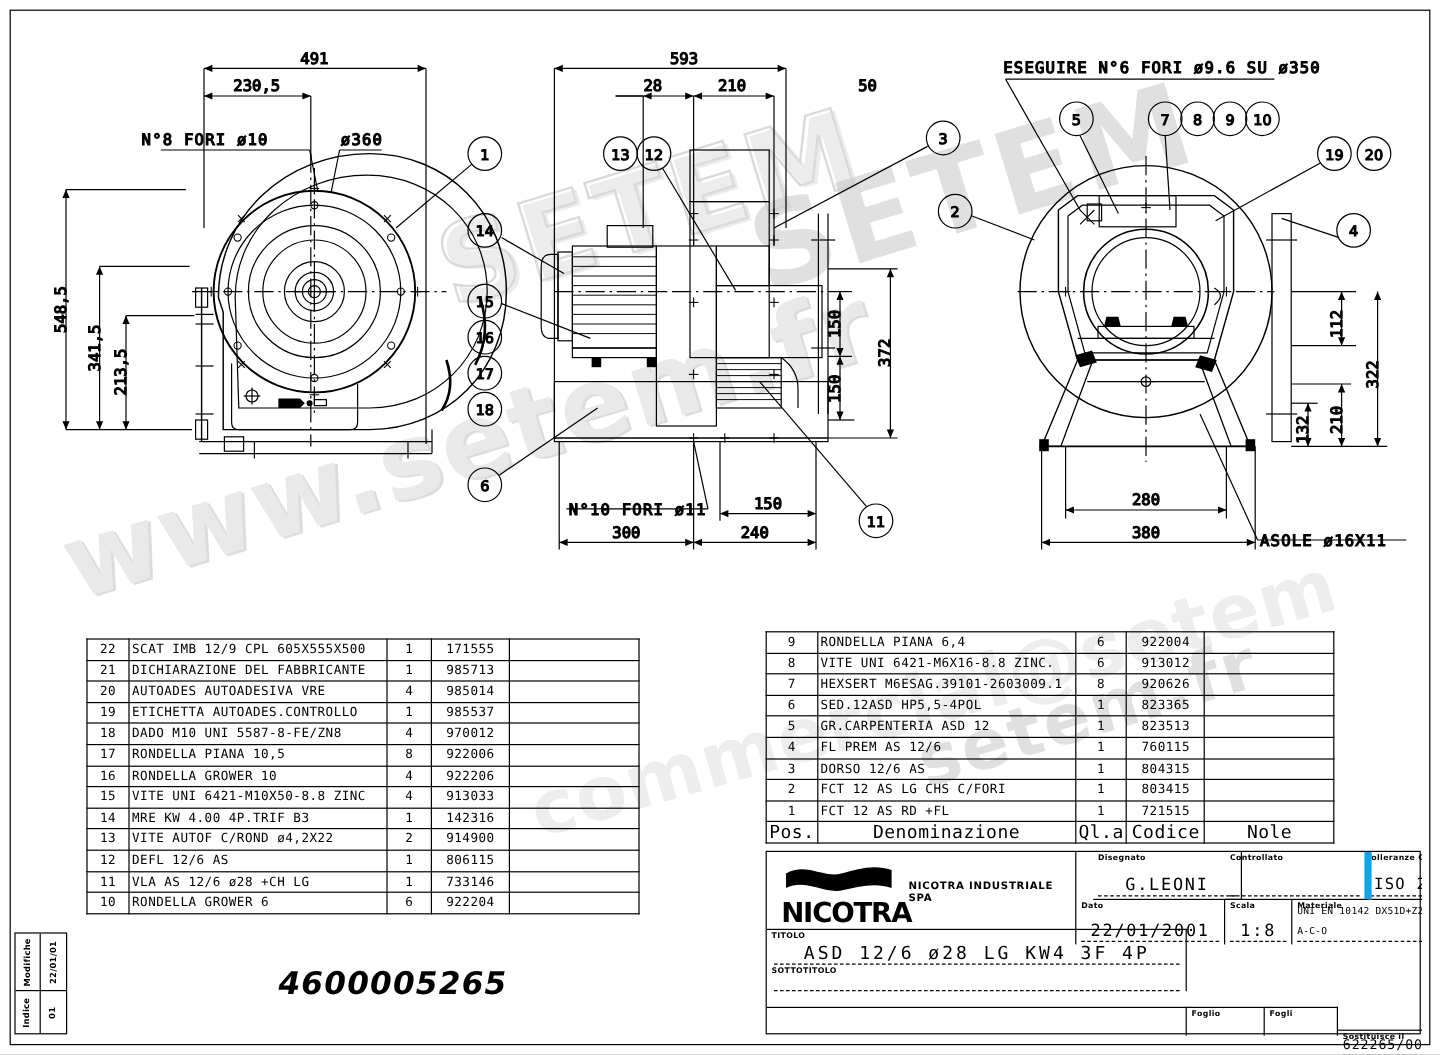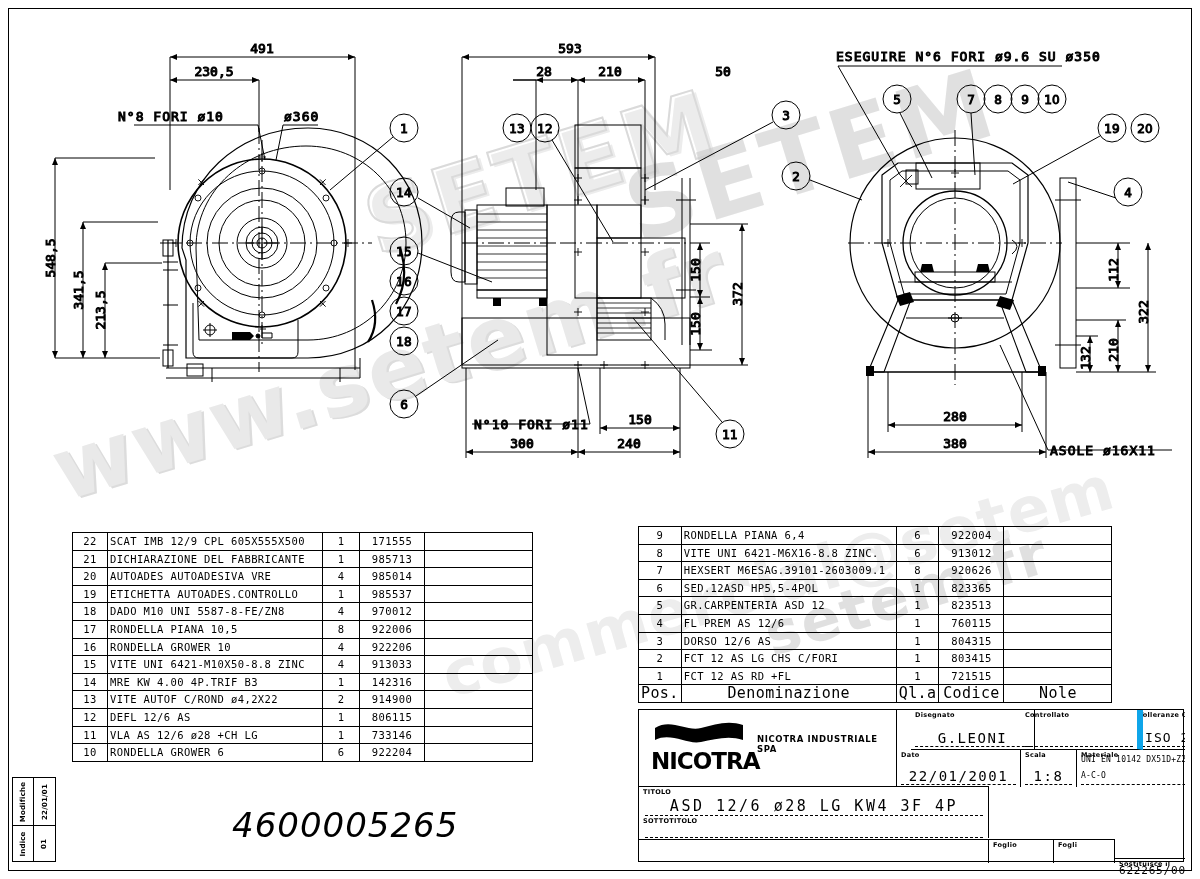--- a/index.html
+++ b/index.html
@@ -97,21 +97,21 @@
   #logo-text{
     position:absolute;left:12px;top:38px;font-size:23px;font-weight:bold;
     font-family:"DejaVu Sans","Liberation Sans",sans-serif;
     letter-spacing:-1px;
   }
   #logo-co{
     position:absolute;left:118px;top:24px;font-size:8.5px;font-weight:bold;
     font-family:"DejaVu Sans","Liberation Sans",sans-serif;letter-spacing:.6px;
   }
 
-  #tb-titolo{left:0;top:76px;width:350px;height:52px;border-top:1px solid #000;border-right:1px solid #000;}
+  #tb-titolo{left:0;top:64px;width:350px;height:52px;border-top:1px solid #000;border-right:1px solid #000;}
   #tb-dison{left:350px;top:77px;width:196px;height:52px;border-top:1px solid #000;}
   #dison-lbl{position:absolute;left:6px;top:3px;font-size:11px;letter-spacing:.5px;}
   #dison-val{position:absolute;left:10px;top:16px;font-size:26px;letter-spacing:3px;}
   #dison-sfx{position:absolute;right:10px;top:22px;font-size:15px;letter-spacing:1px;}
 
   #tb-bottom{left:0;top:129px;width:350px;height:24px;border-top:1px solid #000;border-right:1px solid #000;}
   #tb-foglio{left:350px;top:129px;width:65px;height:24px;border-top:1px solid #000;border-right:1px solid #000;}
   #tb-fogli{left:415px;top:129px;width:61px;height:24px;border-top:1px solid #000;border-right:1px solid #000;}
   #tb-sost{left:476px;top:129px;width:70px;height:24px;border-top:1px solid #000;margin-top:19px;}
 
@@ -123,21 +123,21 @@
   .rev-c{
     position:absolute;top:0;height:100%;box-sizing:border-box;
     display:flex;align-items:center;justify-content:center;
   }
   .rot{
     transform:rotate(-90deg);white-space:nowrap;font-size:7px;
     font-family:"DejaVu Sans","Liberation Sans",sans-serif;font-weight:bold;
     letter-spacing:.2px;
   }
   #bigcode{
-    position:absolute;left:232px;top:805px;font-size:34px;font-weight:normal;
+    position:absolute;left:232px;top:805px;font-size:26px;font-weight:bold;
     font-style:italic;font-family:"DejaVu Sans","Liberation Sans",sans-serif;
     letter-spacing:1px;
   }
   .dimtxt{font-family:"DejaVu Sans Mono","Liberation Mono",monospace;font-size:13px;fill:#000;}
   .notetxt{font-family:"DejaVu Sans Mono","Liberation Mono",monospace;font-size:13px;fill:#000;letter-spacing:1px;}
   .baltxt{font-family:"DejaVu Sans","Liberation Sans",sans-serif;font-size:12px;fill:#000;}
 </style>
 </head>
 <body>
 

